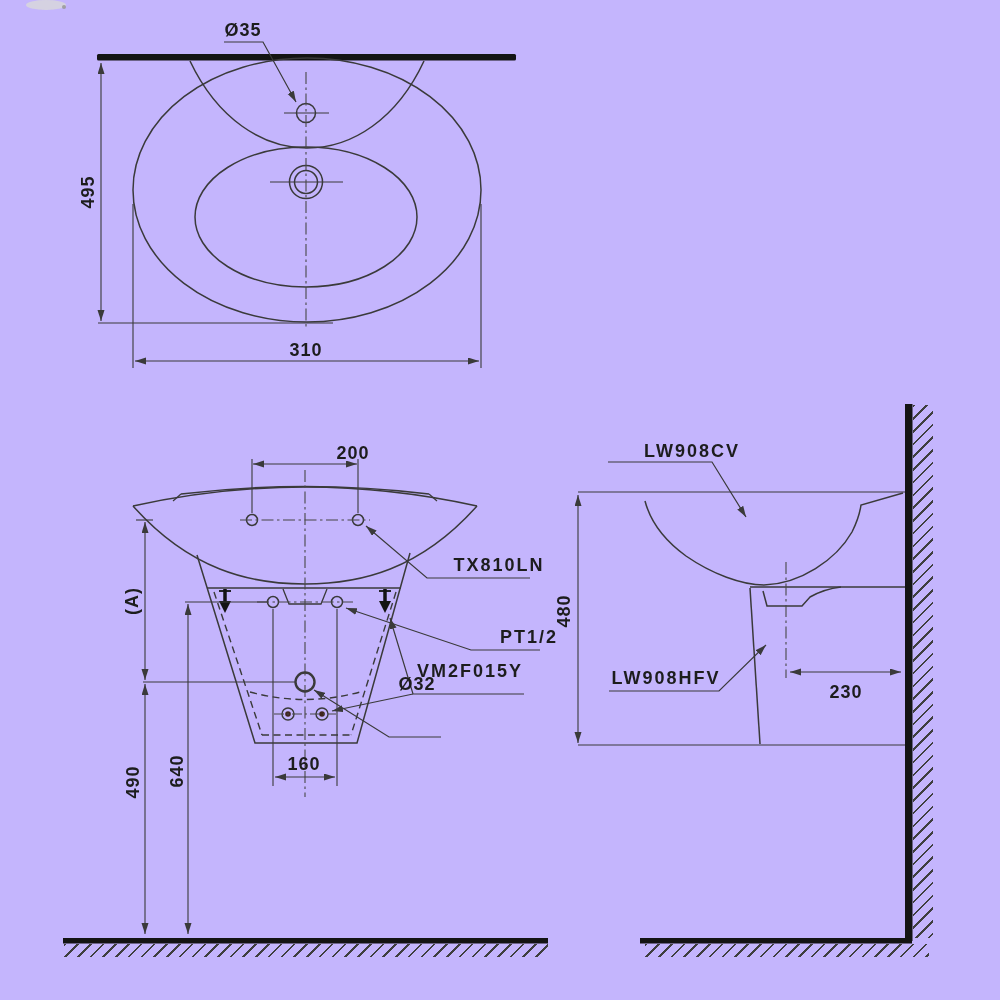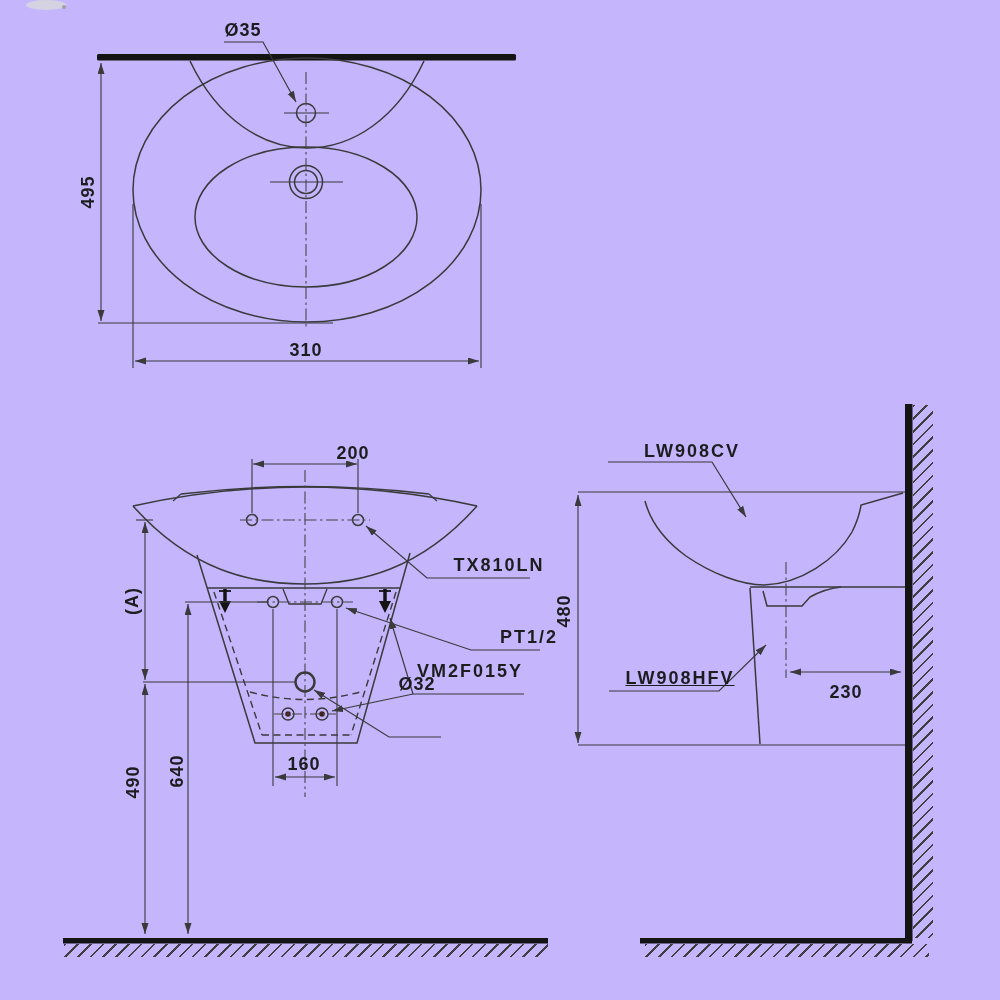--- a/index.html
+++ b/index.html
@@ -180,17 +180,17 @@
   <span class="lbl rot" style="left:132px;top:601px;">(A)</span>
   <span class="lbl rot" style="left:133px;top:782px;">490</span>
   <span class="lbl rot" style="left:177px;top:771px;">640</span>
   <span class="lbl" style="left:304px;top:764px;">160</span>
   <span class="lbl" style="left:417px;top:684px;">Ø32</span>
   <span class="lbl code" style="left:479px;top:565px;margin-left:20px;">TX810LN</span>
   <span class="lbl code" style="left:507px;top:637px;margin-left:22px;">PT1/2</span>
   <span class="lbl code" style="left:470px;top:671px;">VM2F015Y</span>
 
   <span class="lbl code" style="left:692px;top:451px;">LW908CV</span>
-  <span class="lbl code" style="left:680px;top:678px;text-decoration:underline;">LW908HFV</span>
+  <span class="lbl code" style="left:666px;top:678px;">LW908HFV</span>
   <span class="lbl rot" style="left:564px;top:611px;">480</span>
   <span class="lbl" style="left:846px;top:660px;margin-top:32px;">230</span>
 
 </div>
 
 </body></html>

